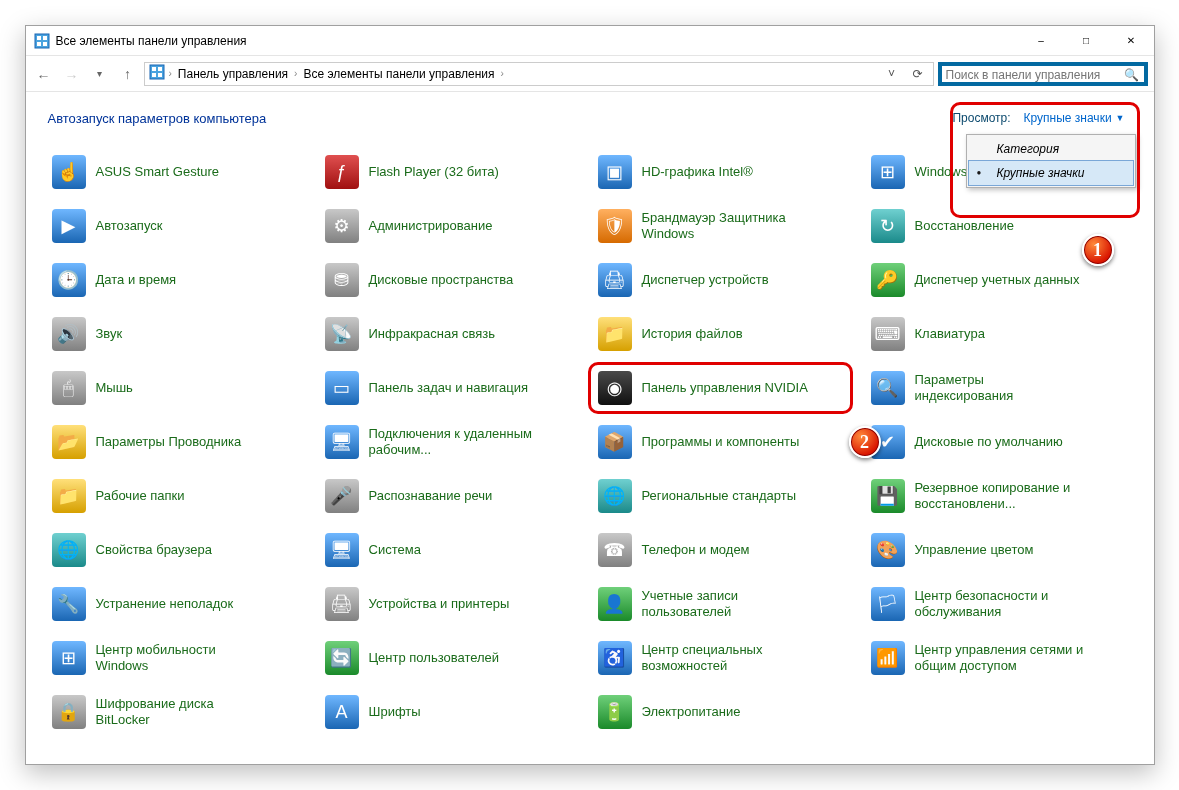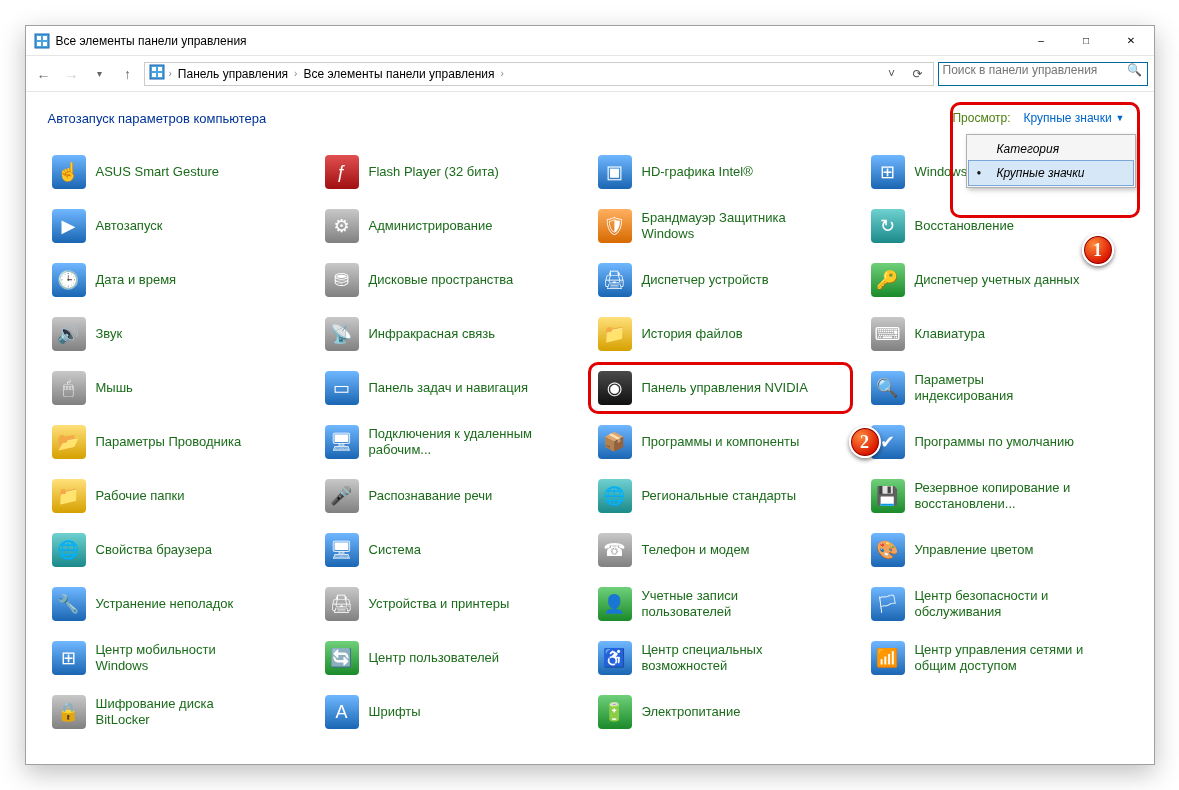--- a/index.html
+++ b/index.html
@@ -73,22 +73,22 @@
     gap: 4px;
   }
   .addressbar .bc-sep { color: #888; font-size: 10px; }
   .addressbar .bc-item { font-size: 12px; padding: 0 2px; }
   .addr-btn {
     width: 22px; height: 22px;
     display: flex; align-items: center; justify-content: center;
     color: #555; font-size: 12px;
   }
   .searchwrap {
-    width: 210px; height: 24px; border: 1px solid #0369a1;
-    display: flex; align-items: flex-start; padding: 0 4px;
+    width: 210px; height: 24px; border: 4px solid #0369a1;
+    display: flex; align-items: flex-end; padding: 0 4px;
     color: #888;
   }
   .searchwrap input {
     border: none; outline: none; flex: 1; font-size: 12px;
     color: #333; background: transparent;
   }
   .searchwrap .sicon { font-size: 12px; color: #888; }
 
   
   .content {
@@ -104,21 +104,21 @@
     margin-bottom: 24px;
   }
   .page-title {
     font-size: 13px;
     color: #003399;
   }
   .view-ctl {
     display: flex; align-items: center; gap: 6px;
     font-size: 12px;
   }
-  .view-ctl .view-label { color: #4d7c0f; margin-left: 42px; }
+  .view-ctl .view-label { color: #0c4a6e; margin-left: 42px; }
   .view-ctl .view-select {
     color: #0066cc;
     display: flex; align-items: center; gap: 4px;
     padding: 2px 6px;
     border: 1px solid transparent;
   }
   .view-ctl .view-select .caret { color: #0066cc; font-size: 9px; }
 
   
   .dropdown {
@@ -383,21 +383,21 @@
         <div class="cp-item">
           <div class="icon ic-blue">🖥</div>
           <div class="label">Подключения к удаленным рабочим...</div>
         </div>
         <div class="cp-item">
           <div class="icon ic-blue">📦</div>
           <div class="label">Программы и компоненты</div>
         </div>
         <div class="cp-item">
           <div class="icon ic-blue">✔</div>
-          <div class="label">Программы по умолчанию</div>
+          <div class="label">Дисковые по умолчанию</div>
         </div>
         <div class="cp-item">
           <div class="icon ic-yellow">📁</div>
           <div class="label">Рабочие папки</div>
         </div>
         <div class="cp-item">
           <div class="icon ic-gray">🎤</div>
           <div class="label">Распознавание речи</div>
         </div>
         <div class="cp-item">

